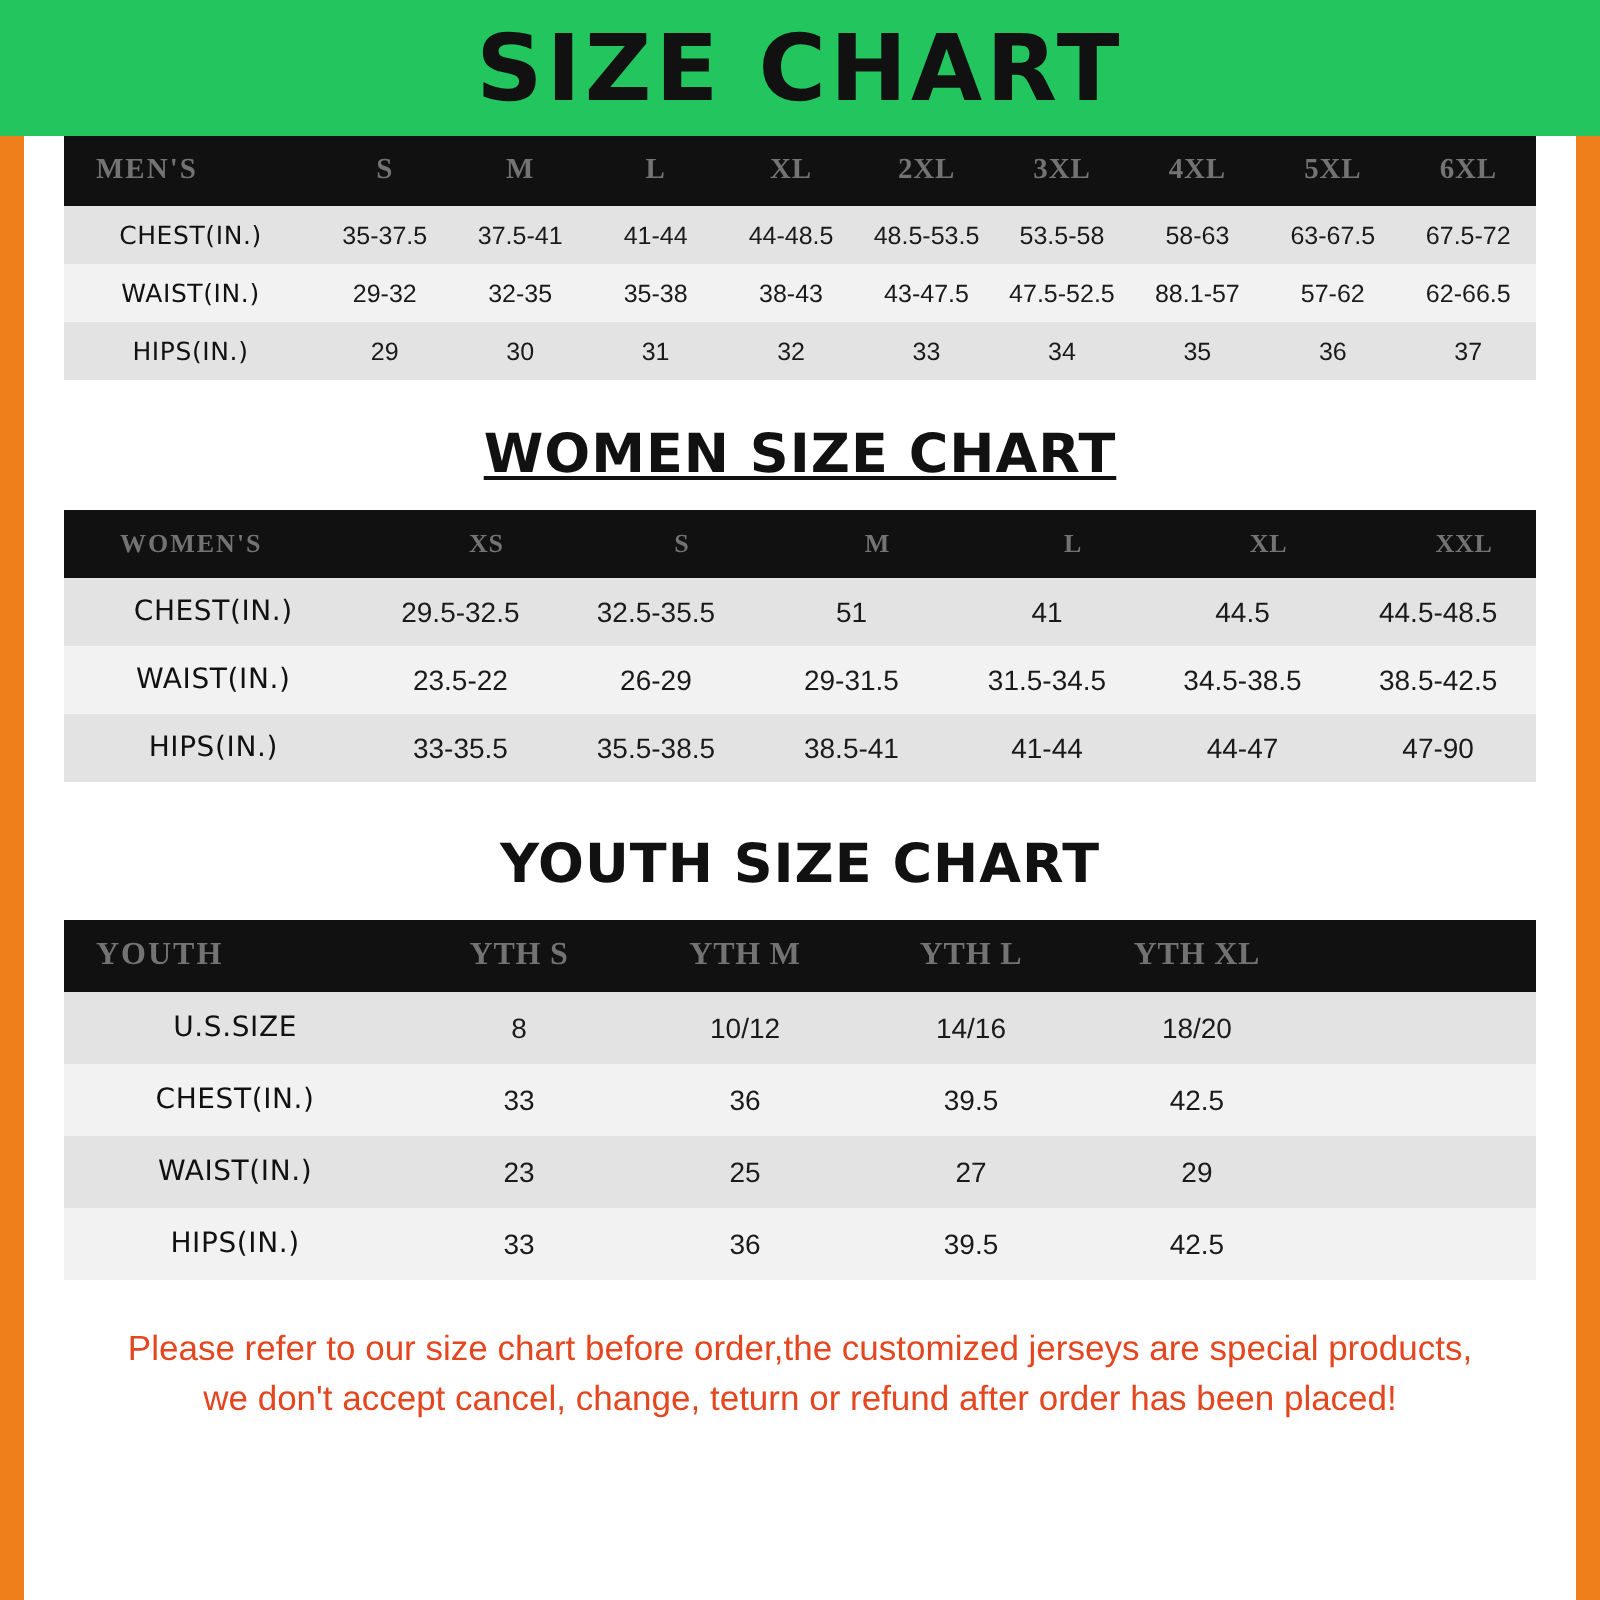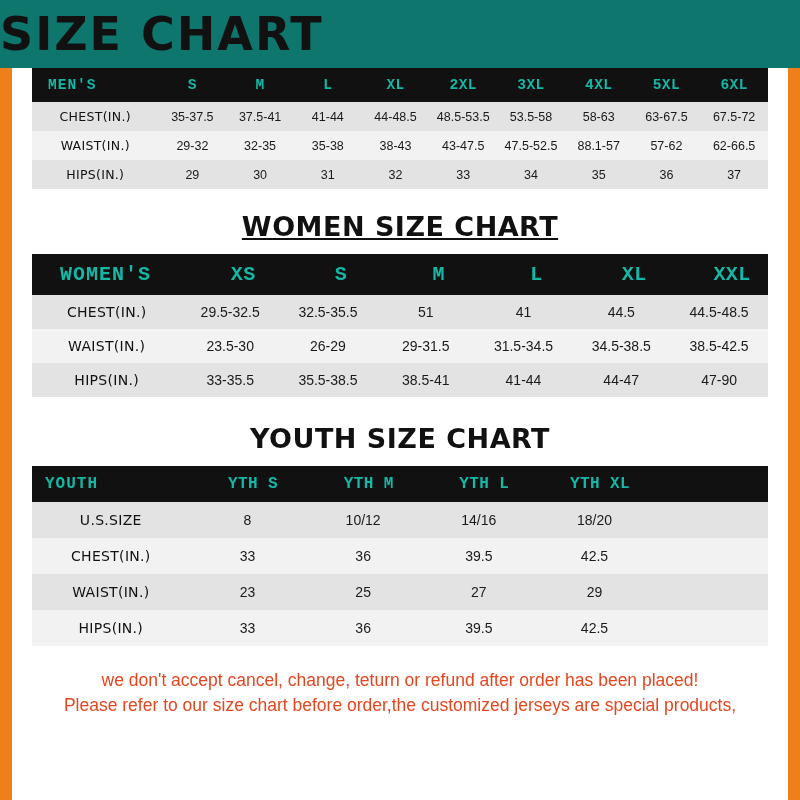--- a/index.html
+++ b/index.html
@@ -17,23 +17,24 @@
     position: relative;
     width: 800px;
     height: 800px;
     box-sizing: border-box;
     border-left: 12px solid #ef7f1a;
     border-right: 12px solid #ef7f1a;
     background: #ffffff;
   }
   .banner {
     height: 68px;
-    background: #0f766e;
+    background: #22c55e;
     display: flex;
     align-items: center;
+    justify-content: center;
     margin: 0 -12px;
   }
   .banner-title {
     font-family: "DejaVu Sans", sans-serif;
     font-weight: bold;
     font-size: 46px;
     letter-spacing: 2px;
     color: #111111;
     line-height: 1;
   }
@@ -60,22 +61,22 @@
   table.size-table th,
   table.size-table td {
     text-align: center;
     vertical-align: middle;
   }
   
   table.size-table thead tr {
     background: #111111;
   }
   table.size-table thead th {
-    color: #14b8a6;
-    font-family: Liberation Mono, monospace;
+    color: #737373;
+    font-family: Liberation Serif, serif;
     font-weight: bold;
     font-size: 15px;
     padding: 9px 2px;
     letter-spacing: 0.4px;
   }
   table.size-table thead th.rowlabel {
     text-align: left;
     padding-left: 16px;
     font-size: 16px;
     letter-spacing: 1px;
@@ -94,25 +95,25 @@
     text-align: center;
   }
   table.size-table tbody tr.odd { background: #e3e3e3; }
   table.size-table tbody tr.even { background: #f2f2f2; }
 
   
   #man-table thead th { font-size: 14.5px; }
   #man-table tbody td { font-size: 12.5px; }
   #man-table tbody td.rowlabel { font-size: 12.5px; }
 
-  #women-table thead th { font-size: 20px; padding-left: 28px; }
+  #women-table thead th { font-size: 13px; padding-left: 28px; }
   #women-table tbody td { font-size: 14px; padding: 9px 2px; }
   #women-table tbody td.rowlabel { font-size: 14px; }
 
-  #youth-table thead th { font-size: 16px; padding-left: 13px; }
+  #youth-table thead th { font-size: 16px; }
   #youth-table tbody td { font-size: 14px; padding: 10px 2px; }
   #youth-table tbody td.rowlabel { font-size: 14px; }
 
   .footer-note {
     margin: 22px 14px 0 14px;
     color: #e4461f;
     font-size: 17.5px;
     line-height: 1.42;
     text-align: center;
     font-family: "Liberation Sans", sans-serif;
@@ -204,21 +205,21 @@
           <td class="rowlabel">CHEST(IN.)</td>
           <td>29.5-32.5</td>
           <td>32.5-35.5</td>
           <td>51</td>
           <td>41</td>
           <td>44.5</td>
           <td>44.5-48.5</td>
         </tr>
         <tr class="even">
           <td class="rowlabel">WAIST(IN.)</td>
-          <td>23.5-30</td>
+          <td>23.5-22</td>
           <td>26-29</td>
           <td>29-31.5</td>
           <td>31.5-34.5</td>
           <td>34.5-38.5</td>
           <td>38.5-42.5</td>
         </tr>
         <tr class="odd">
           <td class="rowlabel">HIPS(IN.)</td>
           <td>33-35.5</td>
           <td>35.5-38.5</td>
@@ -275,17 +276,17 @@
           <td>36</td>
           <td>39.5</td>
           <td>42.5</td>
           <td></td>
         </tr>
       </tbody>
     </table>
   </div>
 
   <div class="footer-note">
+    <div>Please refer to our size chart before order,the customized jerseys are special products,</div>
     <div>we don't accept cancel, change, teturn or refund after order has been placed!</div>
-    <div>Please refer to our size chart before order,the customized jerseys are special products,</div>
   </div>
 
 </div>
 
 </body></html>

